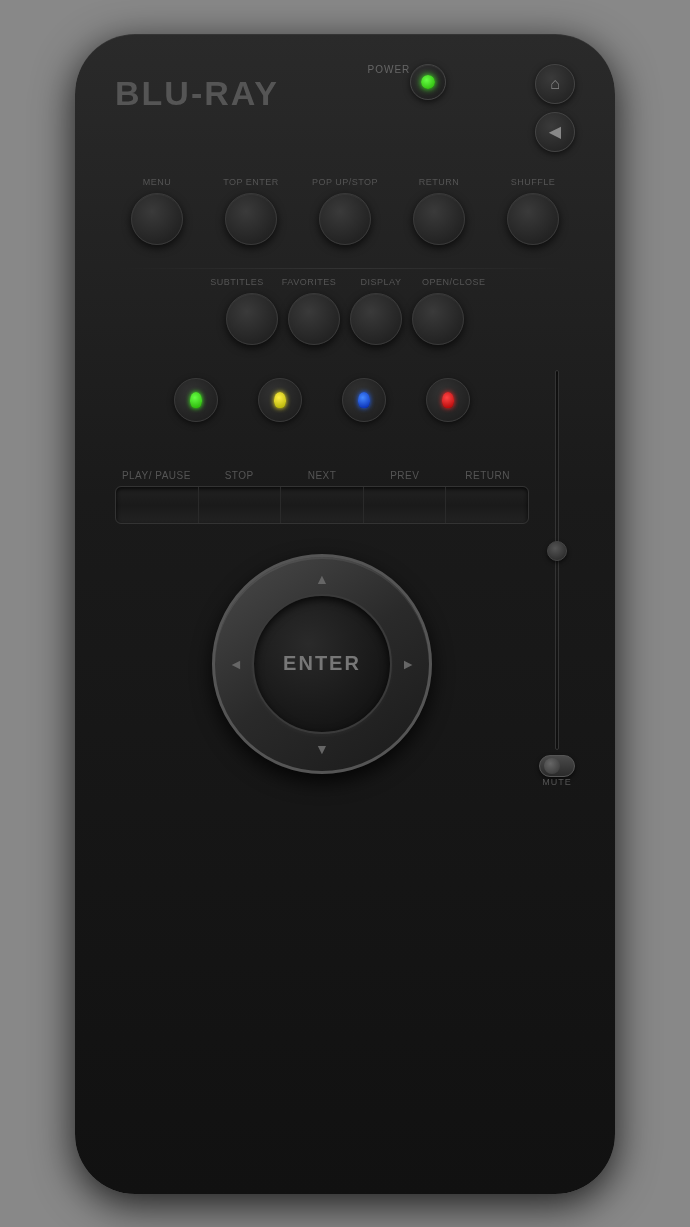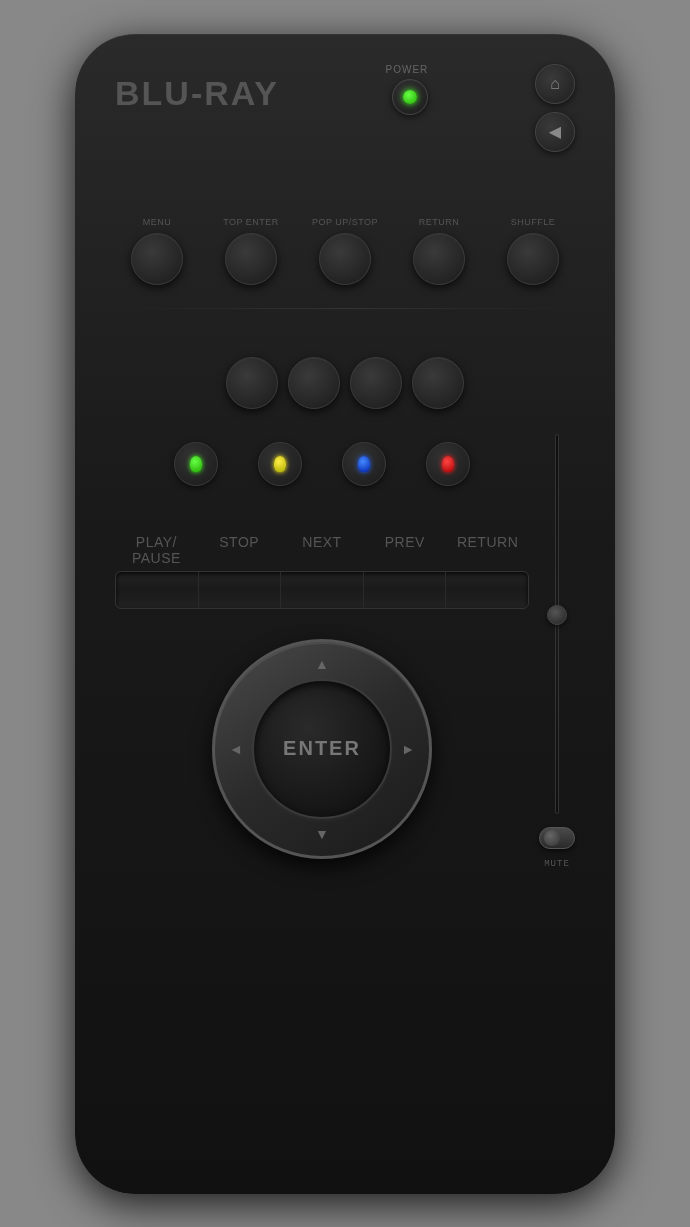--- a/index.html
+++ b/index.html
@@ -82,21 +82,20 @@
       color: #888;
       font-size: 16px;
       box-shadow: 0 2px 6px rgba(0,0,0,0.6);
     }
 
     
     .button-section {
       width: 100%;
       padding: 0 15px;
       margin-bottom: 15px;
-      margin-top: 40px;
     }
 
     .button-row-labels {
       display: flex;
       justify-content: space-around;
       margin-bottom: 6px;
     }
 
     .btn-label {
       color: #555;
@@ -171,21 +170,21 @@
     }
 
     .playback-labels {
       display: flex;
       justify-content: space-around;
       margin-bottom: 5px;
     }
 
     .play-label {
       color: #555;
-      font-size: 14px;
+      font-size: 10px;
       letter-spacing: 0.5px;
       text-align: center;
       flex: 1;
     }
 
     .playback-bar {
       height: 38px;
       background: linear-gradient(180deg, #222, #1a1a1a, #222);
       border-radius: 6px;
       border: 1px solid #333;
@@ -315,22 +314,21 @@
       height: 16px;
       border-radius: 50%;
       background: radial-gradient(circle at 40% 35%, #666, #333);
       margin-left: 2px;
     }
 
     .mute-label {
       color: #555;
       font-size: 9px;
       letter-spacing: 1px;
-      margin-top: 10px;
-      font-family: Liberation Mono, monospace;
+      margin-top: 0;
     }
 
     
     .header-row {
       display: flex;
       width: 100%;
       padding: 0 20px;
       justify-content: space-between;
       align-items: flex-start;
       margin-bottom: 25px;
@@ -387,21 +385,21 @@
 
   </style>
 </head>
 <body>
 
 <div class="remote">
 
   <div class="header-row">
     <div class="brand-title">BLU-RAY</div>
 
-    <div style="display:flex; flex-direction:column; align-items:flex-end; margin-top:0;">
+    <div style="display:flex; flex-direction:row; align-items:flex-start; margin-top:0;">
       <div class="power-label">POWER</div>
       <div class="power-btn">
         <div class="led"></div>
       </div>
     </div>
 
     <div class="side-buttons">
       <div class="side-btn">
         <span>⌂</span>
       </div>
@@ -424,20 +422,26 @@
       <div class="round-btn"></div>
       <div class="round-btn"></div>
       <div class="round-btn"></div>
       <div class="round-btn"></div>
     </div>
   </div>
 
   <div class="divider"></div>
 
   <div class="button-section">
+    <div class="second-row-labels">
+      <span class="second-row-label">SUBTITLES</span>
+      <span class="second-row-label">FAVORITES</span>
+      <span class="second-row-label">DISPLAY</span>
+      <span class="second-row-label">OPEN/CLOSE</span>
+    </div>
     <div class="second-btn-row">
       <div class="round-btn"></div>
       <div class="round-btn"></div>
       <div class="round-btn"></div>
       <div class="round-btn"></div>
     </div>
   </div>
 
   <div style="height: 10px;"></div>
 

